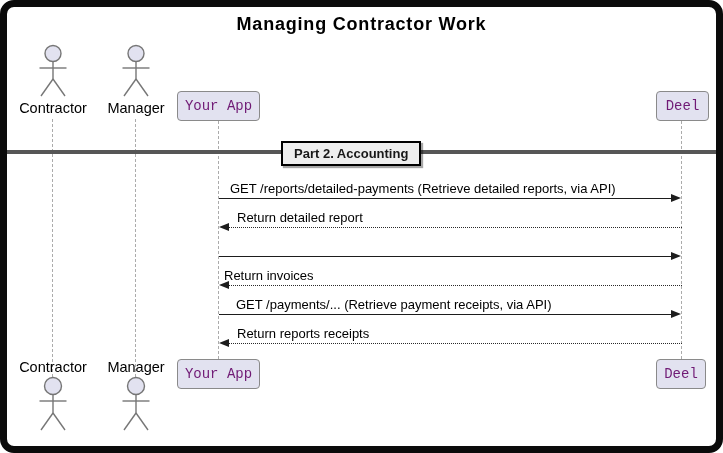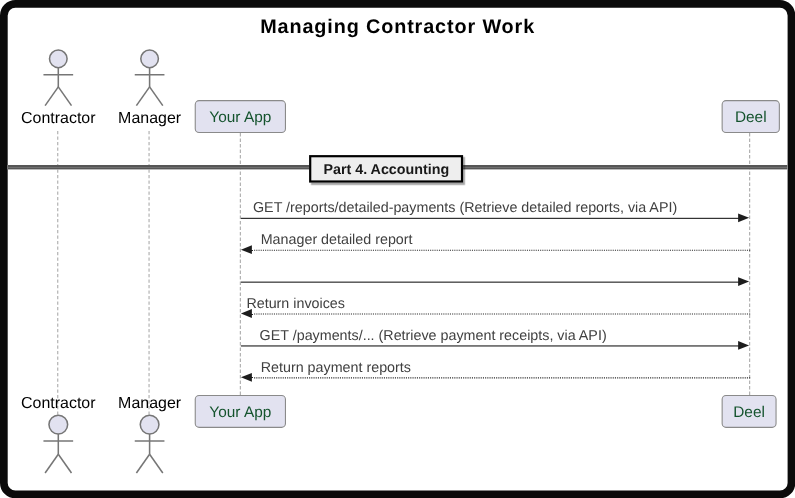--- a/index.html
+++ b/index.html
@@ -6,33 +6,33 @@
   .stage{position:relative;width:723px;height:453px;font-family:"Liberation Sans",sans-serif;color:#181818;overflow:hidden;}
   .frame{position:absolute;left:0;top:0;width:723px;height:453px;box-sizing:border-box;
          border:7px solid #0b0b0b;border-radius:14px;background:#ffffff;}
   .layer{position:absolute;left:0;top:0;width:723px;height:453px;}
 
   .title{position:absolute;left:0;top:14px;width:723px;text-align:center;
          font-weight:bold;font-size:18px;letter-spacing:.8px;color:#000;}
 
   .participant{position:absolute;box-sizing:border-box;background:#E2E2F0;border:1.5px solid #8a8a8a;
                border-radius:4px;display:flex;align-items:center;justify-content:center;
-               font-size:14px;color:#14532d;white-space:nowrap;}
+               font-size:14px;color:#701a75;white-space:nowrap;font-family:Liberation Mono, monospace;}
 
   .actor-label{position:absolute;width:110px;text-align:center;font-size:14.5px;color:#000;white-space:nowrap;}
 
   .lifeline{position:absolute;width:0;border-left:1.5px dashed #ABABAB;}
 
   .divider-line{position:absolute;left:7px;top:150px;width:709px;height:4px;box-sizing:border-box;
                 border-top:2px solid #565656;border-bottom:2px solid #565656;background:#fdfdfd;}
   .divider-label{position:absolute;left:281px;top:141px;background:#EEEEEE;border:2px solid #000;
                  padding:3px 11px;font-weight:bold;font-size:13px;white-space:nowrap;
                  box-shadow:2px 2px 1px rgba(0,0,0,.35);}
 
-  .msg-label{position:absolute;font-size:13px;white-space:nowrap;color:#404040;}
+  .msg-label{position:absolute;font-size:13px;white-space:nowrap;color:#000000;}
   .line-solid{position:absolute;left:219px;width:453px;height:0;border-top:1.3px solid #1d1d1d;}
   .line-dotted{position:absolute;left:228px;width:454px;height:0;border-top:1.6px dotted #2a2a2a;}
   .ah-right{position:absolute;left:671px;width:0;height:0;border-style:solid;
             border-width:4.5px 0 4.5px 10px;border-color:transparent transparent transparent #1d1d1d;}
   .ah-left{position:absolute;left:219px;width:0;height:0;border-style:solid;
            border-width:4.5px 10px 4.5px 0;border-color:transparent #1d1d1d transparent transparent;}
 
   .actor-svg{position:absolute;}
   .actor-svg line, .actor-svg circle{stroke:#767676;stroke-width:1.4;}
   .actor-svg circle{fill:#E2E2F0;}
@@ -66,42 +66,42 @@
 
     <div class="lifeline" style="left:52px;top:119px;height:258px"></div>
     <div class="lifeline" style="left:135px;top:119px;height:258px"></div>
     <div class="lifeline" style="left:217.5px;top:121px;height:238px"></div>
     <div class="lifeline" style="left:681px;top:121px;height:238px"></div>
 
     <div class="participant" style="left:177px;top:91px;width:83px;height:30px">Your App</div>
     <div class="participant" style="left:656px;top:91px;width:53px;height:30px">Deel</div>
 
     <div class="divider-line"></div>
-    <div class="divider-label">Part 4. Accounting</div>
+    <div class="divider-label">Part 2. Accounting</div>
 
     <div class="msg-label" style="left:230px;top:181px">GET /reports/detailed-payments (Retrieve detailed reports, via API)</div>
     <div class="line-solid" style="top:198px"></div>
     <div class="ah-right" style="top:194px"></div>
 
-    <div class="msg-label" style="left:237px;top:210px">Manager detailed report</div>
+    <div class="msg-label" style="left:237px;top:210px">Return detailed report</div>
     <div class="line-dotted" style="top:227px"></div>
     <div class="ah-left" style="top:223px"></div>
 
     <div class="line-solid" style="top:256px"></div>
     <div class="ah-right" style="top:252px"></div>
 
     <div class="msg-label" style="left:224px;top:268px">Return invoices</div>
     <div class="line-dotted" style="top:285px"></div>
     <div class="ah-left" style="top:281px"></div>
 
     <div class="msg-label" style="left:236px;top:297px">GET /payments/... (Retrieve payment receipts, via API)</div>
     <div class="line-solid" style="top:314px"></div>
     <div class="ah-right" style="top:310px"></div>
 
-    <div class="msg-label" style="left:237px;top:326px">Return payment reports</div>
+    <div class="msg-label" style="left:237px;top:326px">Return reports receipts</div>
     <div class="line-dotted" style="top:343px"></div>
     <div class="ah-left" style="top:339px"></div>
 
     <div class="participant" style="left:177px;top:359px;width:83px;height:30px">Your App</div>
     <div class="participant" style="left:656px;top:359px;width:50px;height:30px">Deel</div>
 
     <div class="actor-label" style="left:-2px;top:359px">Contractor</div>
     <svg class="actor-svg" style="left:33px;top:376px" width="40" height="56" viewBox="0 0 40 56">
       <circle cx="20" cy="10" r="8.5"></circle>
       <line x1="20" y1="18.5" x2="20" y2="37"></line>

